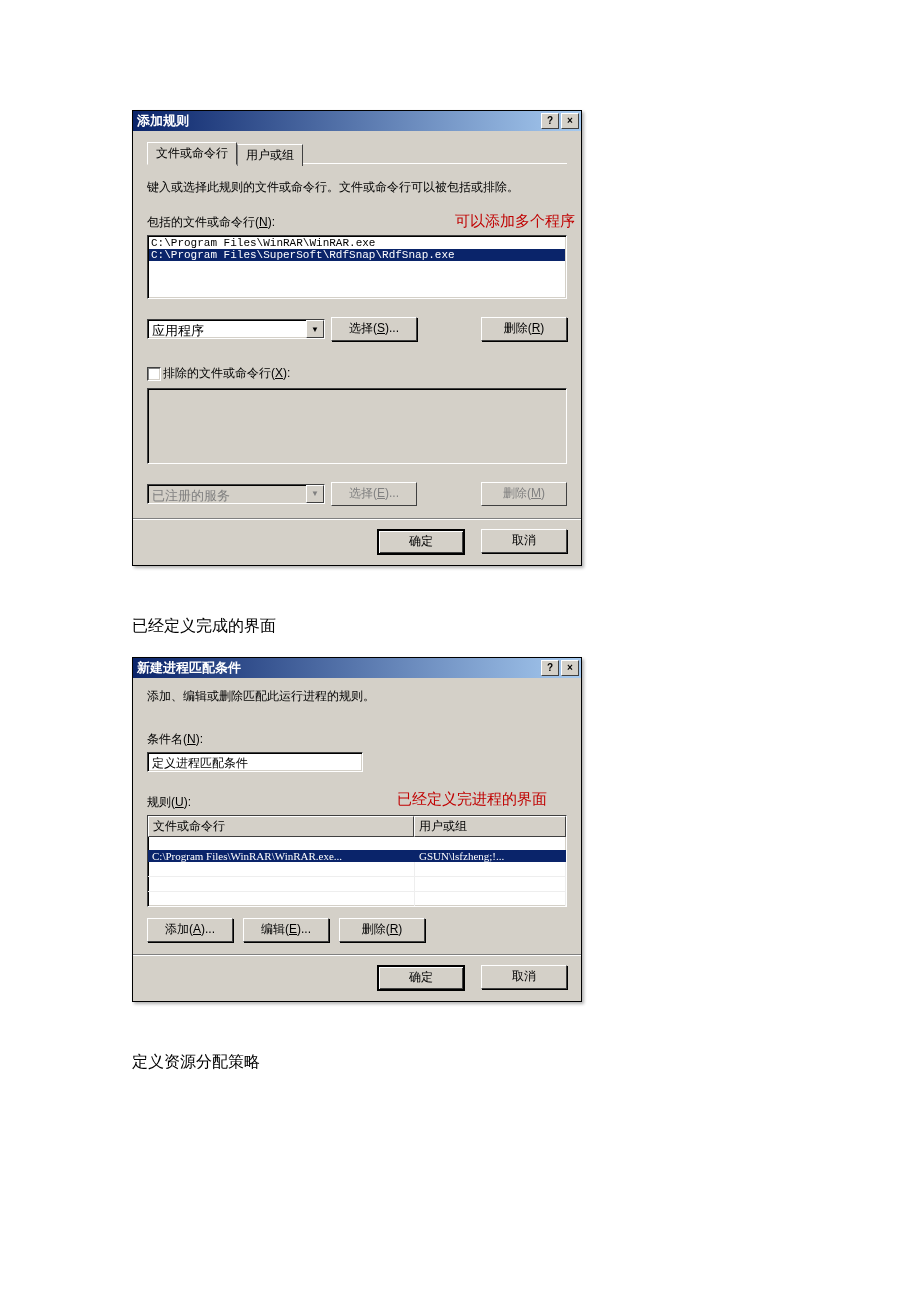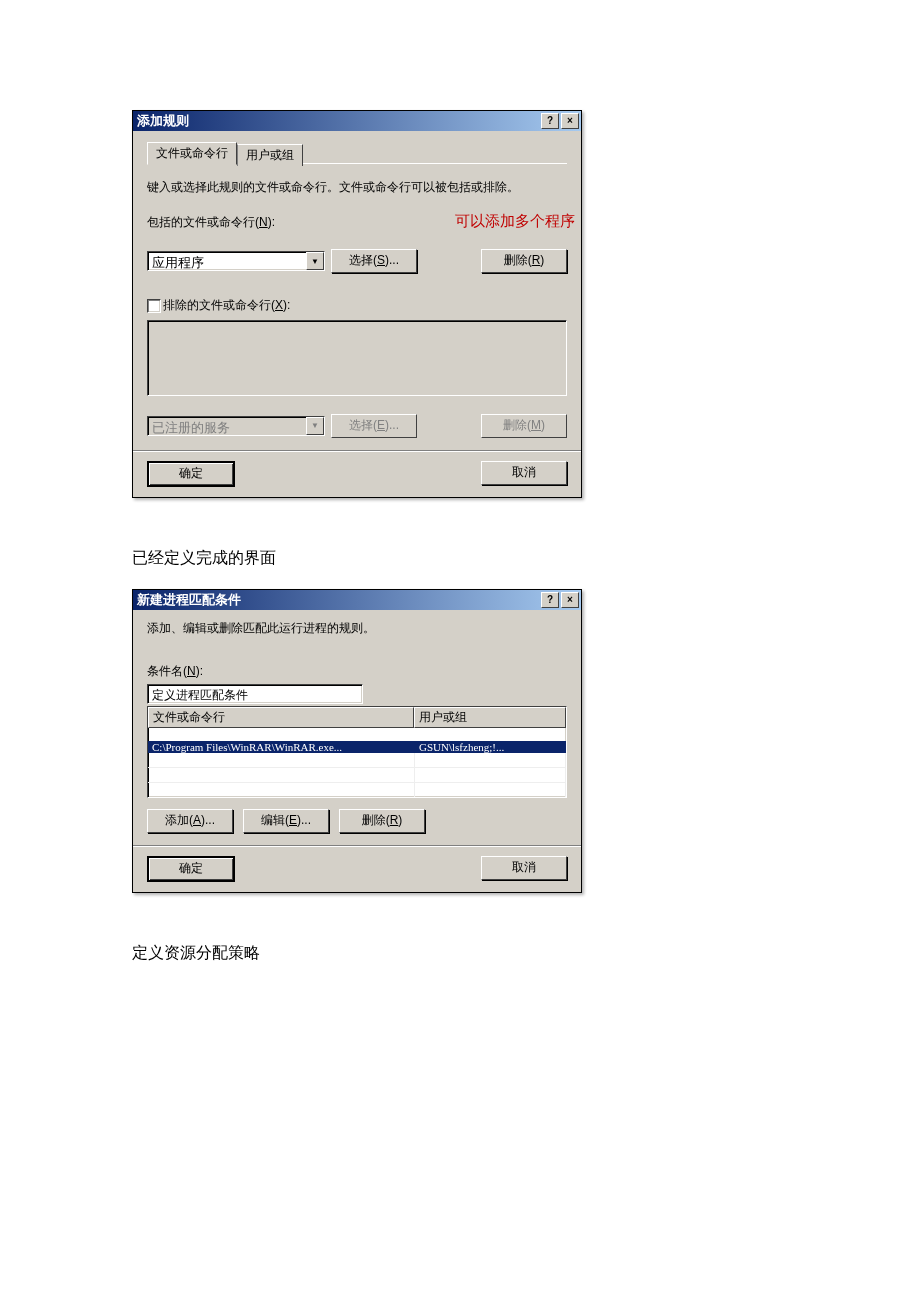--- a/index.html
+++ b/index.html
@@ -186,22 +186,22 @@
   border: 1px solid #404040;
   border-right-color: #fff;
   border-bottom-color: #fff;
   box-shadow: inset 1px 1px 0 #808080, inset -1px -1px 0 #d4d0c8;
 }
 .btnrow-bottom {
   border-top: 1px solid #808080;
   box-shadow: inset 0 1px 0 #fff;
   padding: 10px 14px;
   display: flex;
-  justify-content: space-between;
-  gap: 24px;
+  justify-content: flex-end;
+  gap: 16px;
 }
 .btn.default {
   border: 2px solid #000;
   box-shadow: inset 1px 1px 0 #fff, inset -1px -1px 0 #404040;
 }
 .caption {
   font-size: 16px;
   font-family: "SimSun", "宋体", serif;
   margin: 50px 0 20px 0;
 }
@@ -276,20 +276,24 @@
       <div class="tab-panel">
         <div class="label" style="line-height:1.5;">键入或选择此规则的文件或命令行。文件或命令行可以被包括或排除。</div>
 
         <div class="rel" style="margin-top:18px;">
           <div class="label">
             <span>包括的文件或命令行(</span><span class="hotkey">N</span><span>):</span>
           </div>
           <div class="annotation" style="right:-8px; top:-2px;">可以添加多个程序</div>
         </div>
 
+        <div class="listbox" style="height:60px; margin-top:4px;">
+          <div class="list-row">C:\Program Files\WinRAR\WinRAR.exe</div>
+          <div class="list-row selected">C:\Program Files\SuperSoft\RdfSnap\RdfSnap.exe</div>
+        </div>
 
         <div class="row" style="margin-top:18px;">
           <div class="dropdown" style="width:176px;">
             <div class="dropdown-text">应用程序</div>
             <div class="dropdown-arrow">▼</div>
           </div>
           <div class="btn">
             <span>选择(</span><span class="hotkey">S</span><span>)...</span>
           </div>
           <div style="flex:1"></div>
@@ -339,20 +343,26 @@
       <div class="titlebar-btn">×</div>
     </div>
     <div class="dlg-body" style="padding:10px 14px 12px 14px;">
       <div class="label">添加、编辑或删除匹配此运行进程的规则。</div>
 
       <div class="label" style="margin-top:26px;">
         <span>条件名(</span><span class="hotkey">N</span><span>):</span>
       </div>
       <div class="textfield" style="width:206px;">定义进程匹配条件</div>
 
+      <div class="rel" style="margin-top:22px;">
+        <div class="label">
+          <span>规则(</span><span class="hotkey">U</span><span>):</span>
+        </div>
+        <div class="annotation" style="right:20px; top:-4px;">已经定义完进程的界面</div>
+      </div>
 
       <div class="table" style="margin-top:2px;">
         <div class="thead">
           <div class="th" style="width:256px;">文件或命令行</div>
           <div class="th" style="flex:1;">用户或组</div>
         </div>
         <div class="tbody-row selected">
           <div class="td" style="width:258px;">C:\Program Files\WinRAR\WinRAR.exe...</div>
           <div class="td" style="flex:1;">GSUN\lsfzheng;!...</div>
         </div>

